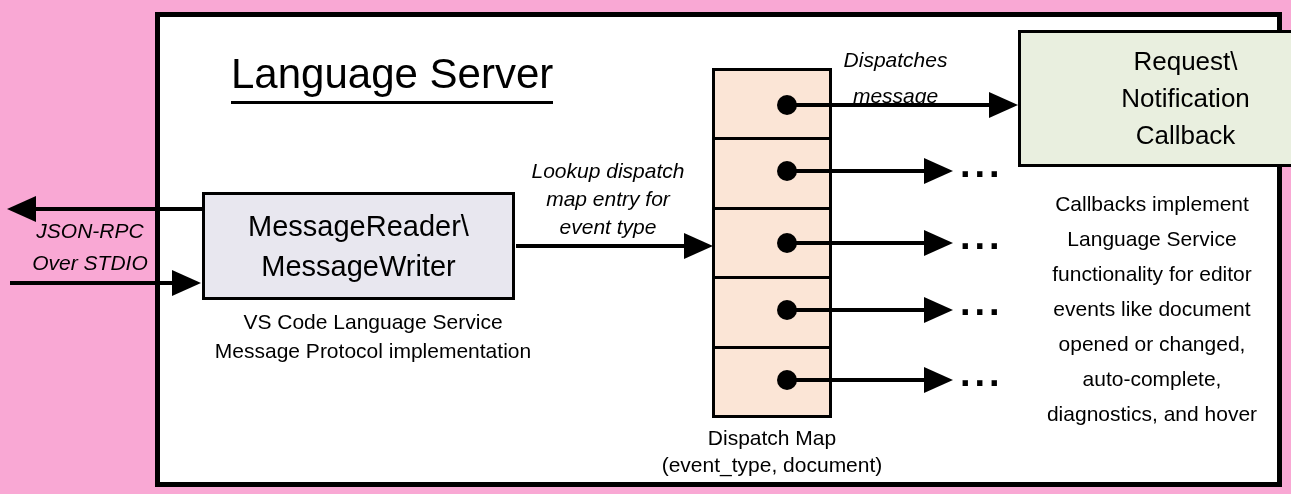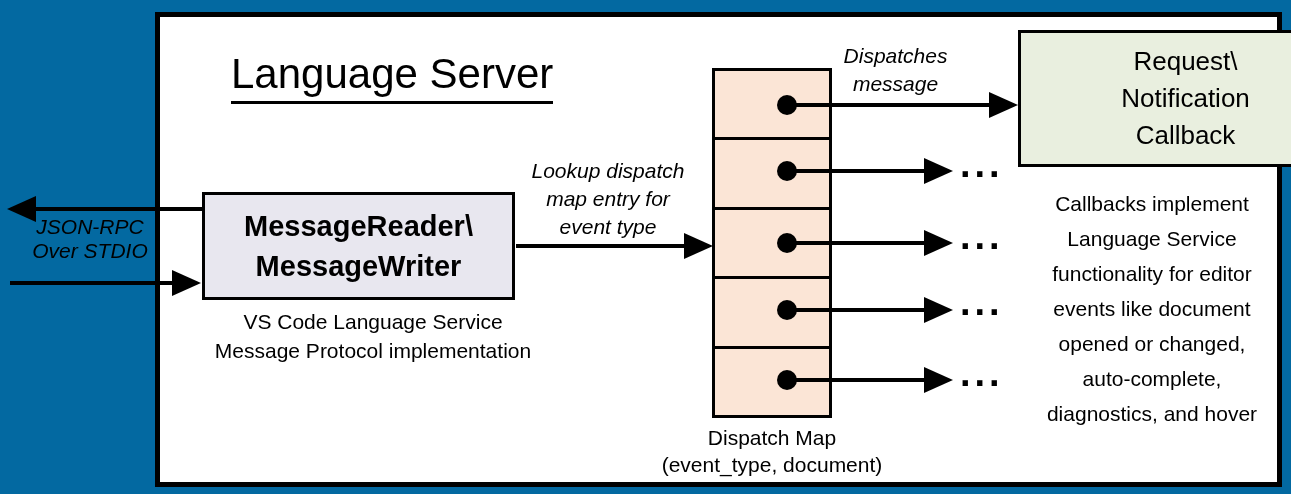--- a/index.html
+++ b/index.html
@@ -1,39 +1,39 @@
 <!DOCTYPE html>
 <html style="--map-fill: #fbe5d6; --callback-fill: #e9efdf; --message-fill: #e8e7ef; --stroke: #000000;"><head>
 <meta charset="utf-8">
 <style>
   html,body { margin:0; padding:0; background:#fff; }
   #canvas {
-    position:relative; width:1291px; height:494px; background:#0369a1;
+    position:relative; width:1291px; height:494px; background:#f9a8d4;
     font-family:"Liberation Sans", sans-serif; color:#000; overflow:hidden;
   }
   .outer-box {
     position:absolute; left:155px; top:12px; width:1127px; height:475px;
     border:5px solid var(--stroke); box-sizing:border-box; background:#fff;
   }
   .title {
     position:absolute; left:231px; top:50px; font-size:42px;
     border-bottom:3px solid var(--stroke); padding-bottom:3px; white-space:nowrap;
   }
   .txt { position:absolute; white-space:pre-line; text-align:center; }
   .italic { font-style:italic; }
 
-  .stdio-label { left:25px; top:215px; width:130px; font-size:21px; line-height:24px;text-align:center; }
+  .stdio-label { left:25px; top:215px; width:130px; font-size:21px; line-height:32px;text-align:center; }
   .lookup-label { left:513px; top:157px; width:190px; font-size:21px; line-height:28px; }
-  .dispatches-label { left:828px; top:42px; width:135px; font-size:21px; line-height:28px; }
+  .dispatches-label { left:828px; top:42px; width:135px; font-size:21px; line-height:36px; }
 
   .message-box {
     position:absolute; left:202px; top:192px; width:313px; height:108px;
     background:var(--message-fill); border:3px solid var(--stroke); box-sizing:border-box;
     display:flex; align-items:center; justify-content:center;
-    font-size:29px; line-height:40px; text-align:center; white-space:pre-line;font-weight:bold;
+    font-size:29px; line-height:40px; text-align:center; white-space:pre-line;
   }
   .message-caption { left:188px; top:307px; width:370px; font-size:21px; line-height:29px; }
 
   .dispatch-map {
     position:absolute; left:712px; top:68px; width:120px; height:350px;
     background:var(--map-fill); border:3px solid var(--stroke); box-sizing:border-box;
     display:flex; flex-direction:column;
   }
   .dispatch-cell { flex:1; border-bottom:3px solid var(--stroke); }
   .dispatch-cell:last-child { border-bottom:none; }

